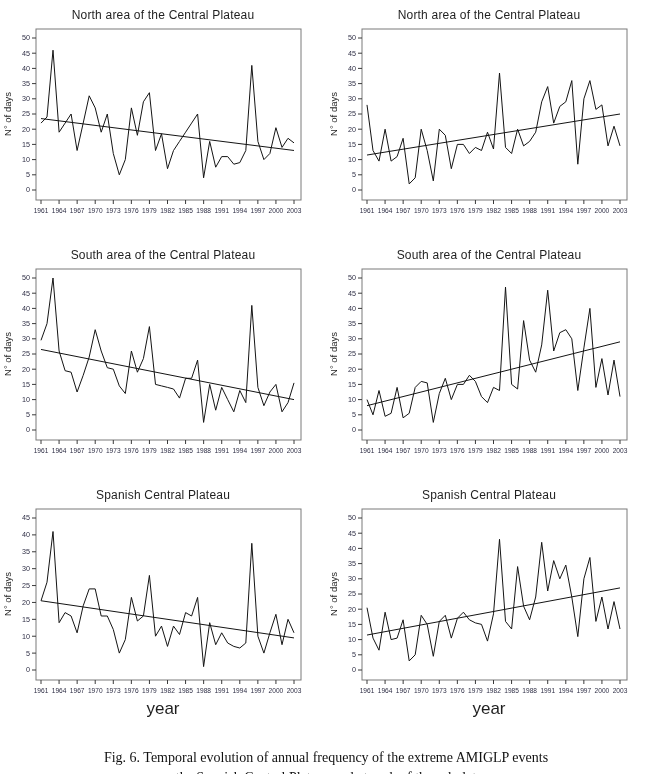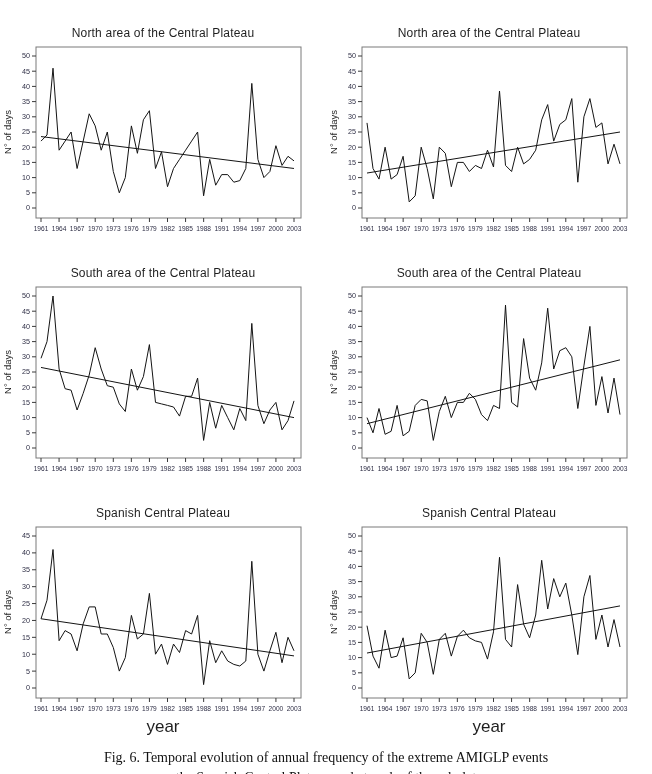--- a/index.html
+++ b/index.html
@@ -1,19 +1,19 @@
 <!DOCTYPE html>
 <html><head>
 <meta charset="utf-8">
 <style>
   html,body{margin:0;padding:0;background:#ffffff;}
   body{width:652px;height:774px;font-family:"Liberation Sans",sans-serif;overflow:hidden;}
   .figure{width:652px;}
   .grid{display:grid;grid-template-columns:326px 326px;grid-template-rows:240px 240px 240px;}
-  .cell{width:326px;height:240px;box-sizing:border-box;padding-top:24px;}
+  .cell{width:326px;height:240px;box-sizing:border-box;padding-top:6px;}
   .chart-title{text-align:center;font-size:12px;color:#1f1f1f;height:18px;line-height:18px;letter-spacing:.2px;}
   svg.plot{display:block;width:326px;height:198px;}
   svg.plot text{font-family:"Liberation Sans",sans-serif;}
   .xlabel{text-align:center;font-size:17px;color:#1f1f1f;height:15px;line-height:14px;}
   .caption{margin:28px auto 0 auto;max-width:472px;text-align:center;
            font-family:"Liberation Serif",serif;font-size:14px;line-height:1.4;color:#111111;}
 </style>
 </head>
 <body>
 

